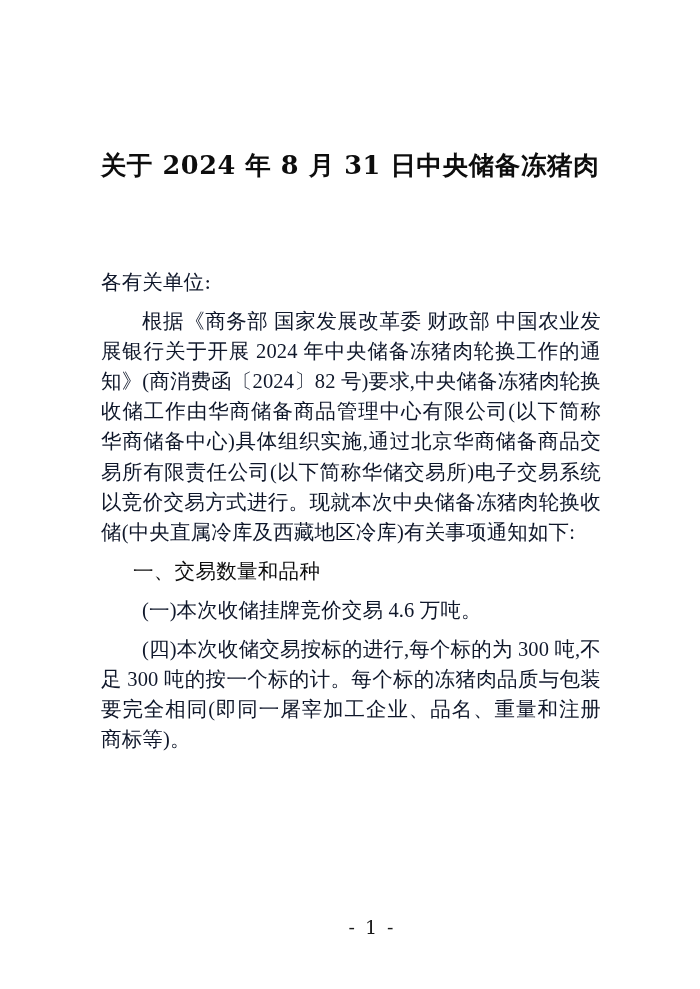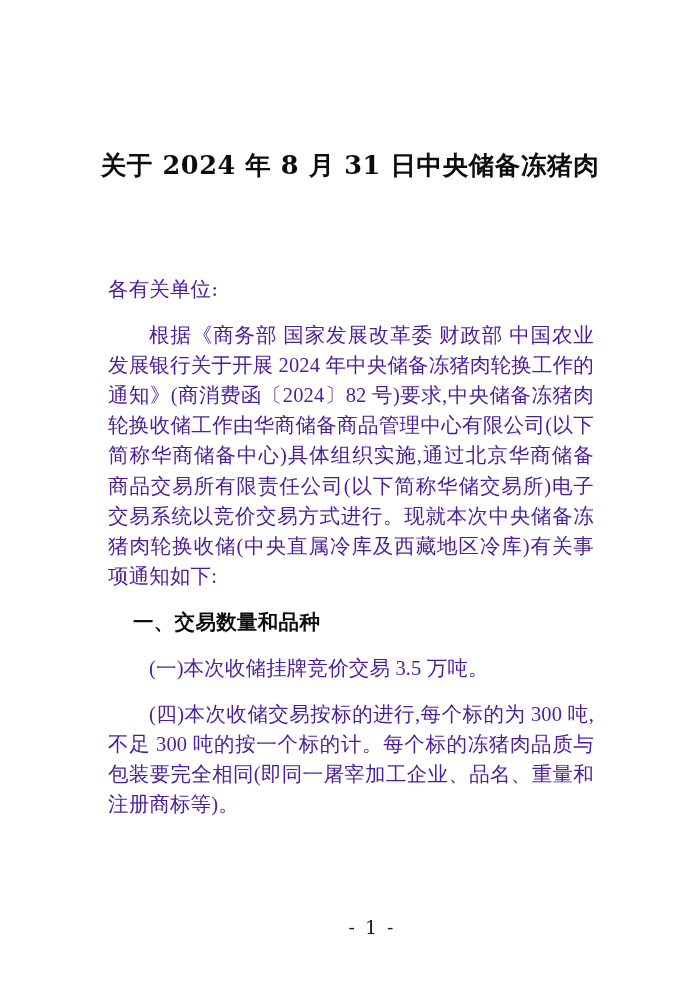--- a/index.html
+++ b/index.html
@@ -48,40 +48,40 @@
     top: 258px;
     width: 518px;
   }
 
   .para {
     font-size: 20.5px;
     line-height: 30.1px;
     letter-spacing: 0.15px;
     text-align: justify;
     text-justify: inter-character;
-    color: #4c1d95;
-    margin: 16px;
+    color: #0f172a;
+    margin: 9px;
   }
 
   
   .para.salutation {
     text-indent: 0;
     margin-bottom: 0;
   }
 
   
   .para.indent {
     text-indent: 2em;
     font-family: Liberation Serif, serif;
   }
 
   
   .heading {
     font-family: "DejaVu Sans", "Liberation Sans", sans-serif;
-    font-weight: bold;
+    font-weight: normal;
     font-size: 20.5px;
     line-height: 30.1px;
     text-indent: 2em;
     letter-spacing: 0.3px;
     color: #0d0d0d;
     margin: 0;
   }
 
   
   .page-number {
@@ -111,21 +111,21 @@
   </div>
 
   <div class="body-area">
 
     <p class="para salutation">各有关单位:</p>
 
     <p class="para indent">根据《商务部 国家发展改革委 财政部 中国农业发展银行关于开展 2024 年中央储备冻猪肉轮换工作的通知》(商消费函〔2024〕82 号)要求,中央储备冻猪肉轮换收储工作由华商储备商品管理中心有限公司(以下简称华商储备中心)具体组织实施,通过北京华商储备商品交易所有限责任公司(以下简称华储交易所)电子交易系统以竞价交易方式进行。现就本次中央储备冻猪肉轮换收储(中央直属冷库及西藏地区冷库)有关事项通知如下:</p>
 
     <p class="heading">一、交易数量和品种</p>
 
-    <p class="para indent">(一)本次收储挂牌竞价交易 3.5 万吨。</p>
+    <p class="para indent">(一)本次收储挂牌竞价交易 4.6 万吨。</p>
     <p class="para indent">(四)本次收储交易按标的进行,每个标的为 300 吨,不足 300 吨的按一个标的计。每个标的冻猪肉品质与包装要完全相同(即同一屠宰加工企业、品名、重量和注册商标等)。</p>
 
   </div>
 
   <div class="page-number">
     <span class="pn-inner">- 1 -</span>
   </div>
 
 </div>
 

